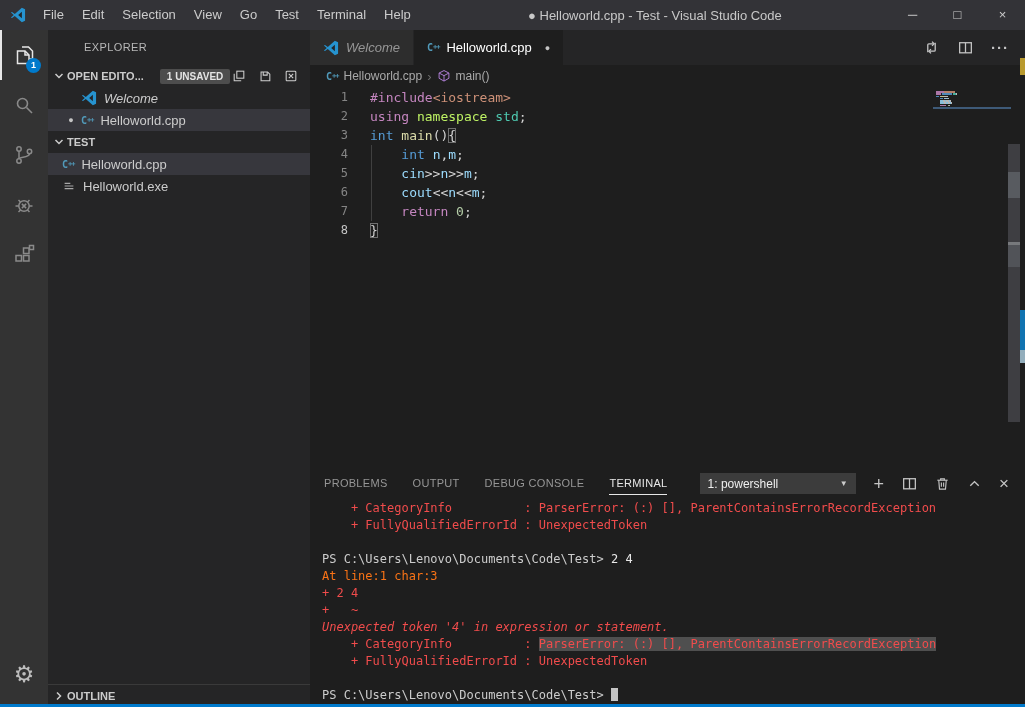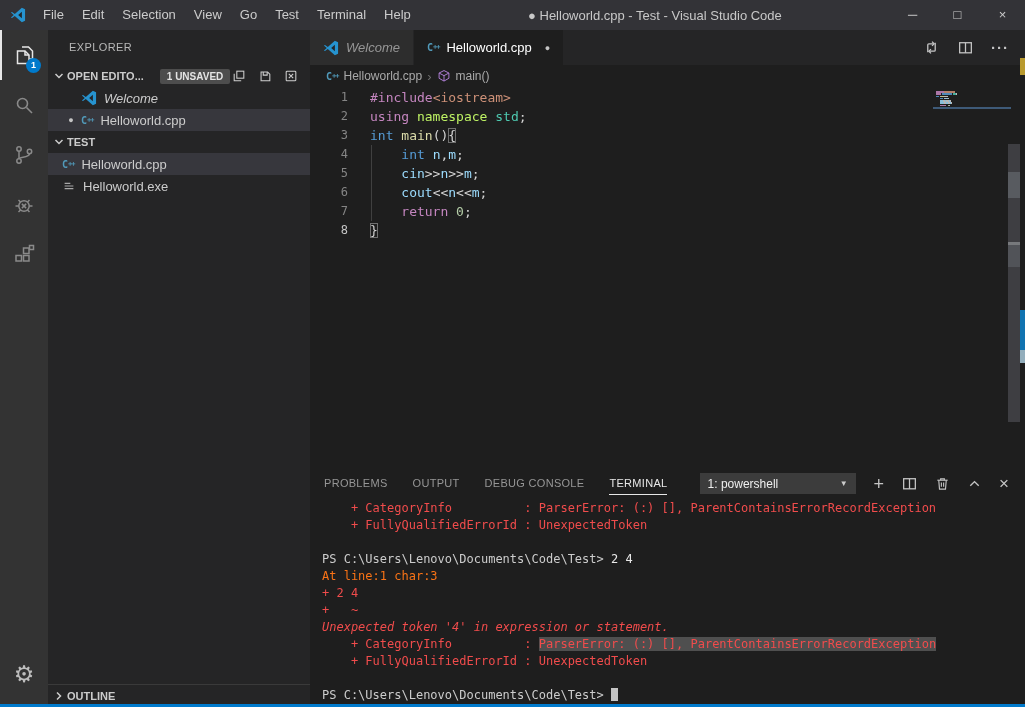--- a/index.html
+++ b/index.html
@@ -19,21 +19,21 @@
   .activitybar{width:48px;background:#333333;display:flex;flex-direction:column;align-items:center;flex-shrink:0;}
   .ab-item{width:48px;height:50px;display:flex;align-items:center;justify-content:center;
            color:#8a8a8a;position:relative;box-sizing:border-box;}
   .ab-item.active{color:#e7e7e7;border-left:2px solid #e7e7e7;}
   .ab-badge{position:absolute;right:7px;bottom:7px;width:15px;height:15px;border-radius:50%;
             color:#fff;font-size:9px;line-height:15px;text-align:center;font-weight:bold;}
   .ab-bottom{margin-top:auto;margin-bottom:8px;}
   .gear{font-size:23px;color:#bdbdbd;}
   
   .sidebar{width:262px;background:#252526;flex-shrink:0;position:relative;font-size:13px;}
-  .sb-title{height:35px;line-height:35px;padding-left:21px;font-size:11px;color:#b8b8b8;letter-spacing:.4px;}
+  .sb-title{height:35px;line-height:35px;padding-left:36px;font-size:11px;color:#b8b8b8;letter-spacing:.4px;}
   .sb-header{height:22px;display:flex;align-items:center;padding-left:3px;font-size:11px;font-weight:bold;color:#cccccc;}
   .sb-badge{background:#4d4d4d;color:#e4e4e4;font-size:10px;font-weight:bold;padding:2px 7px;border-radius:2px;margin-left:16px;white-space:nowrap;}
   .sb-header-actions{margin-left:auto;display:flex;gap:12px;padding-right:12px;align-items:center;color:#cfcfcf;}
   .sb-row{height:22px;display:flex;align-items:center;color:#cccccc;}
   .sb-row.selected{background:#37373d;}
   .sb-row .dot-slot{width:20px;margin-left:13px;text-align:center;font-size:9px;color:#c5c5c5;flex-shrink:0;}
   .sb-row.folder-item{padding-left:14px;}
   .sb-row .label{margin-left:7px;white-space:nowrap;}
   .sb-row .label.italic{font-style:italic;}
   .outline-bar{position:absolute;bottom:0;left:0;right:0;height:22px;border-top:1px solid #3a3a3a;

